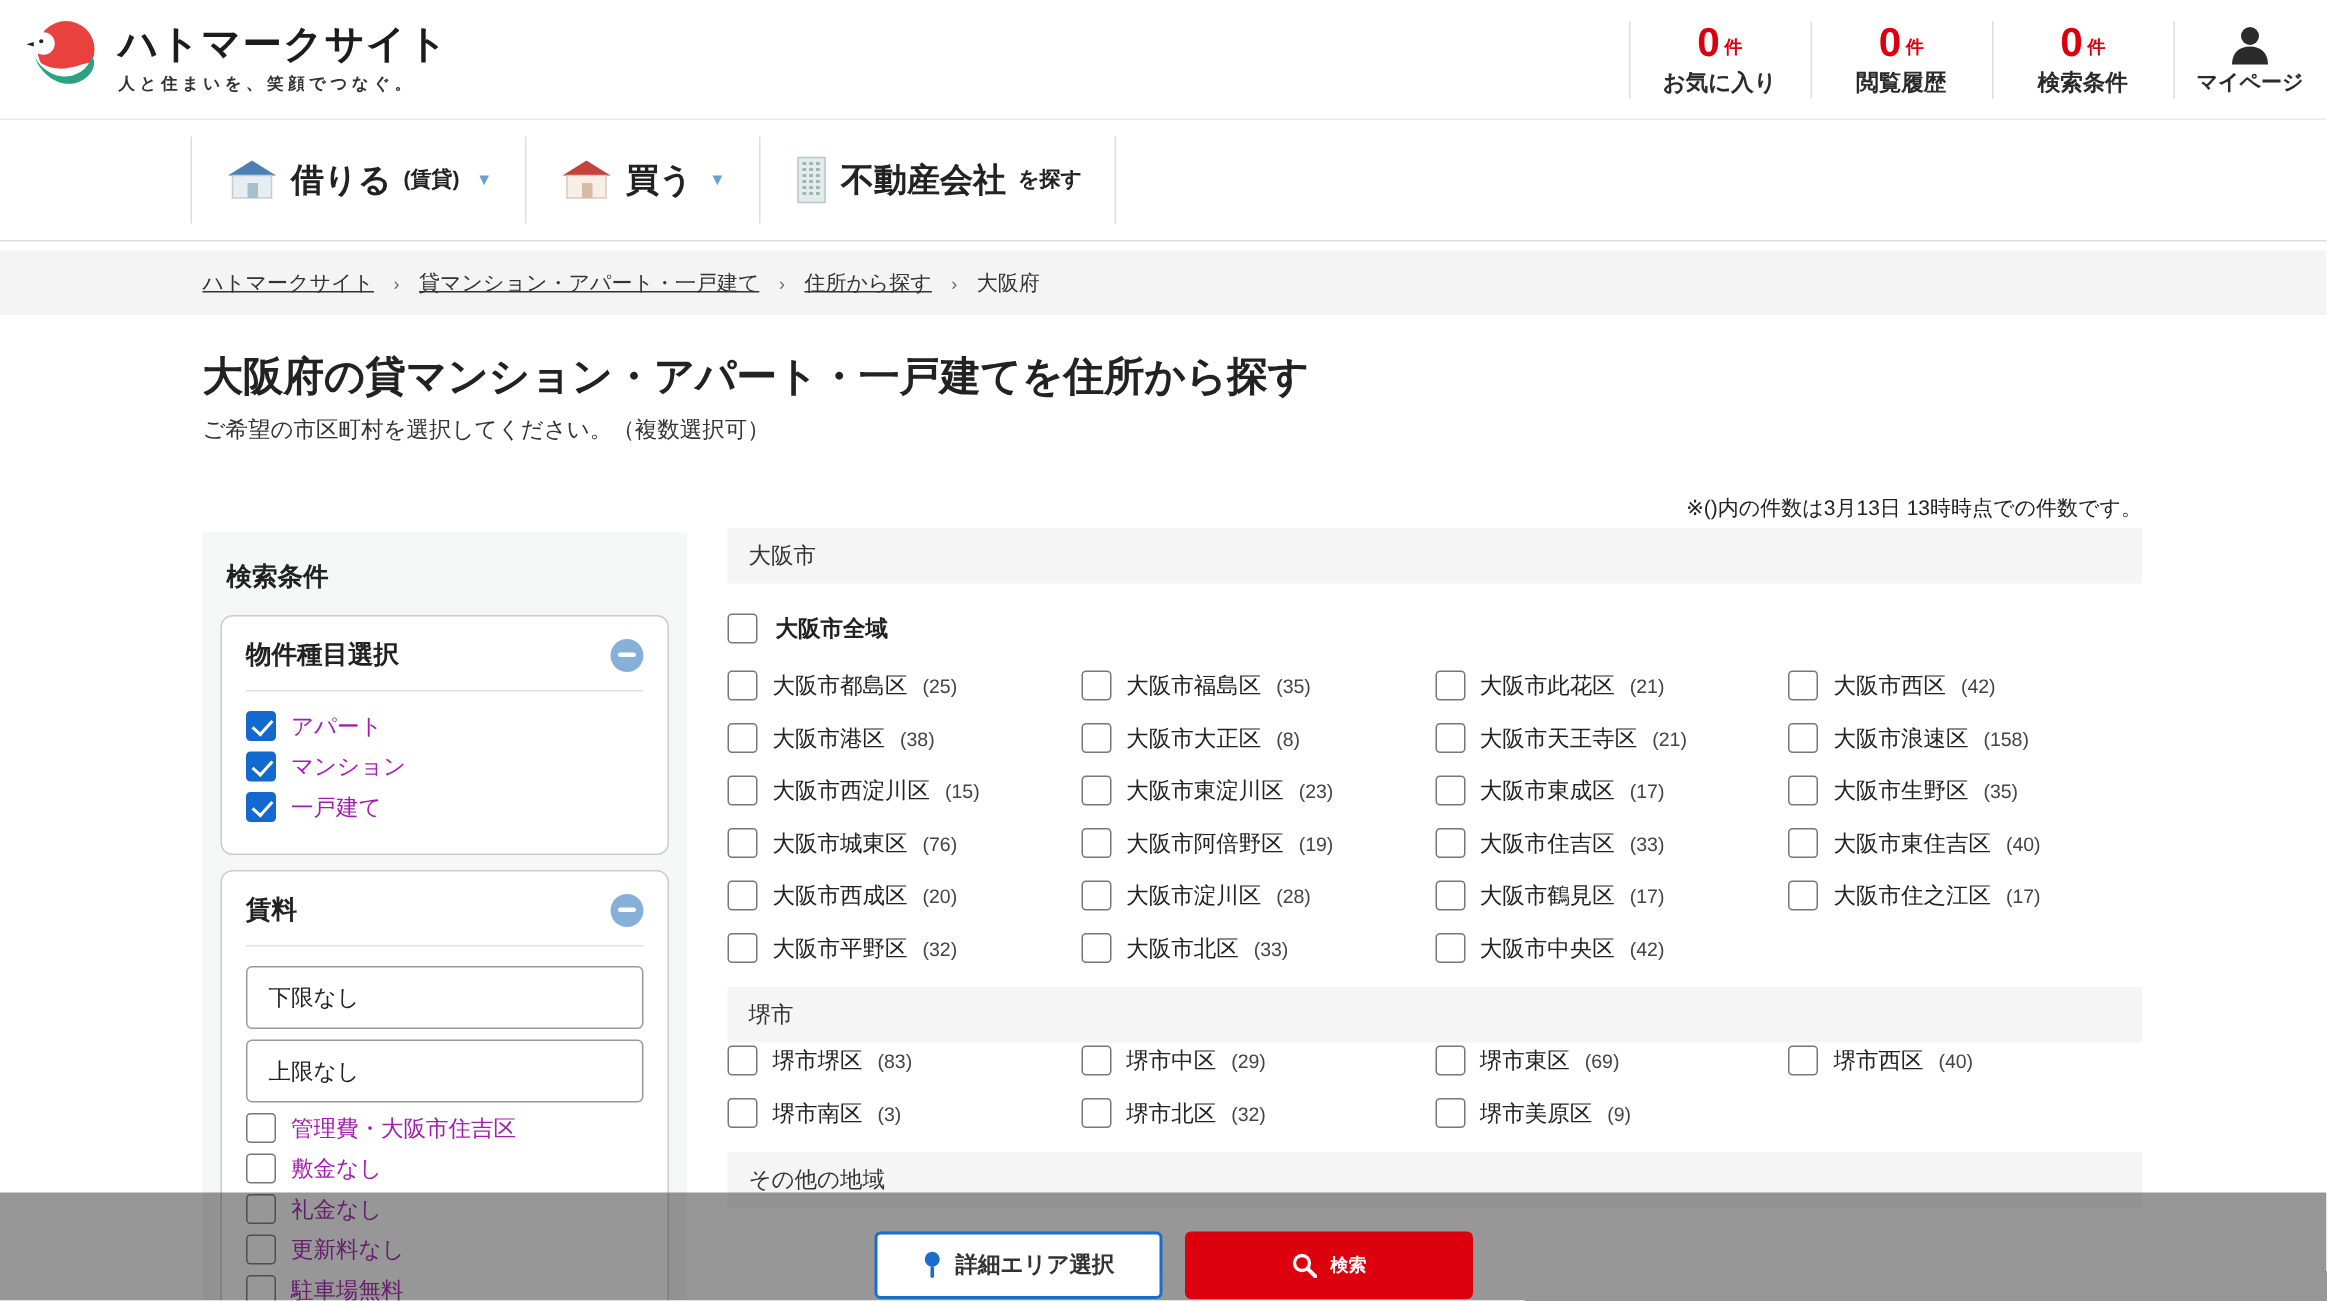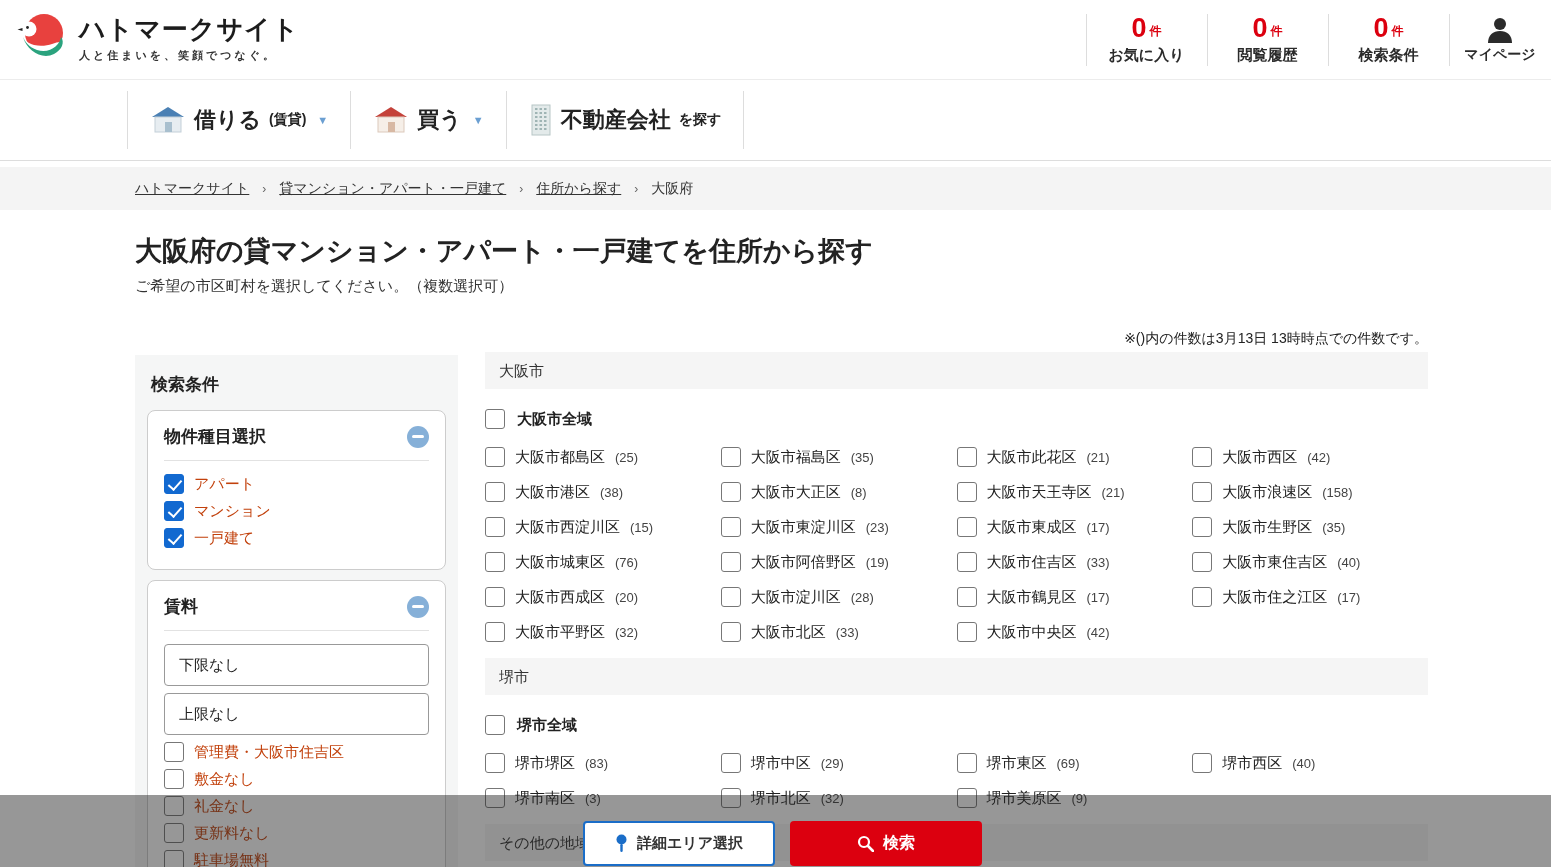--- a/index.html
+++ b/index.html
@@ -47,42 +47,42 @@
   
   .sidebar { position:absolute; left:135px; top:355px; width:323px; height:512px; background:#f5f6f6; padding:14px 12px; }
   .sidebar-title { font-size:17px; font-weight:800; color:#222; margin:4px 0 14px 4px; }
   .panel { background:#fff; border:1px solid #ccc; border-radius:8px; padding:14px 16px; margin-bottom:10px; }
   .panel-head { display:flex; align-items:center; justify-content:space-between; }
   .panel-title { font-size:17px; font-weight:800; color:#222; }
   .minus { width:22px; height:22px; border-radius:50%; background:var(--minus-blue,#86b0d8); position:relative; cursor:pointer; flex:none; }
   .minus::after { content:""; position:absolute; left:5px; top:9.5px; width:12px; height:3px; background:#fff; border-radius:2px; }
   .panel-divider { border:none; border-top:1px solid #e2e2e2; margin:12px 0 13px; }
   .opt { display:flex; align-items:center; gap:10px; margin-bottom:7px; cursor:pointer; }
-  .opt-label { font-size:15px; color:#c2410c; }
+  .opt-label { font-size:15px; color:#a21caf; }
   .cb { width:20px; height:20px; border:1.5px solid #777; border-radius:3px; background:#fff; position:relative; flex:none; cursor:pointer; }
   .cb.checked { background:var(--checkbox-blue,#1269d0); border-color:var(--checkbox-blue,#1269d0); }
   .cb.checked::after { content:""; position:absolute; left:6px; top:2px; width:6px; height:11px; border:solid #fff; border-width:0 2.5px 2.5px 0; transform:rotate(42deg); }
   .select-box { height:42px; border:1px solid #999; border-radius:4px; background:#fff; display:flex; align-items:center; padding:0 14px; font-size:15px; color:#222; margin-bottom:7px; cursor:pointer; }
 
   
   .main { position:absolute; left:485px; top:352px; width:943px; }
   .band { height:37px; background:#f5f5f5; font-size:15px; color:#333; line-height:37px; padding-left:14px; }
   .all-row { display:flex; align-items:center; gap:12px; margin:20px 0 16px 0; cursor:pointer; }
   .all-label { font-size:15px; font-weight:800; color:#222; }
   .ward-grid { display:grid; grid-template-columns:repeat(4,1fr); row-gap:11px; margin-bottom:14px; }
   .ward { display:flex; align-items:center; gap:10px; cursor:pointer; height:24px; }
   .ward-label { font-size:15px; color:#222; white-space:nowrap; }
   .ward-count { font-size:13px; color:#444; }
   .ward-count::before { content:"("; }
   .ward-count::after { content:")"; }
 
   
   .overlay { position:absolute; left:0; top:795px; width:100%; height:72px; background:rgba(33,33,33,0.47); z-index:40; }
   .btn-detail { position:absolute; left:583px; top:26px; width:192px; height:45px; background:#fff; border:2px solid var(--button-blue,#1a6dc8); border-radius:4px; display:flex; align-items:center; justify-content:center; gap:9px; font-size:15px; font-weight:700; color:#333; cursor:pointer; font-family:inherit; }
-  .btn-search { position:absolute; left:790px; top:26px; width:192px; height:45px; background:var(--accent-red,#dc000f); border:none; border-radius:4px; display:flex; align-items:center; justify-content:center; gap:9px; font-size:16px; font-weight:700; color:#fff; cursor:pointer; font-family:inherit; }
+  .btn-search { position:absolute; left:790px; top:26px; width:192px; height:45px; background:var(--accent-red,#dc000f); border:none; border-radius:4px; display:flex; align-items:center; justify-content:center; gap:9px; font-size:12px; font-weight:700; color:#fff; cursor:pointer; font-family:inherit; }
 </style>
 </head>
 <body>
 
 <div class="page">
 
   <header class="header">
     <div class="logo">
       <svg width="54" height="56" viewBox="0 0 54 56">
         <circle cx="30" cy="21" r="19" fill="#e8413e"></circle>
@@ -389,24 +389,20 @@
     <span class="ward-count">33</span>
   </label>
         <label class="ward">
     <span class="cb"></span>
     <span class="ward-label">大阪市中央区</span>
     <span class="ward-count">42</span>
   </label>
       </div>
 
     <div class="band">堺市</div>
-    <label class="all-row">
-      <span class="cb"></span>
-      <span class="all-label">堺市全域</span>
-    </label>
     <div class="ward-grid">
         <label class="ward">
     <span class="cb"></span>
     <span class="ward-label">堺市堺区</span>
     <span class="ward-count">83</span>
   </label>
         <label class="ward">
     <span class="cb"></span>
     <span class="ward-label">堺市中区</span>
     <span class="ward-count">29</span>

